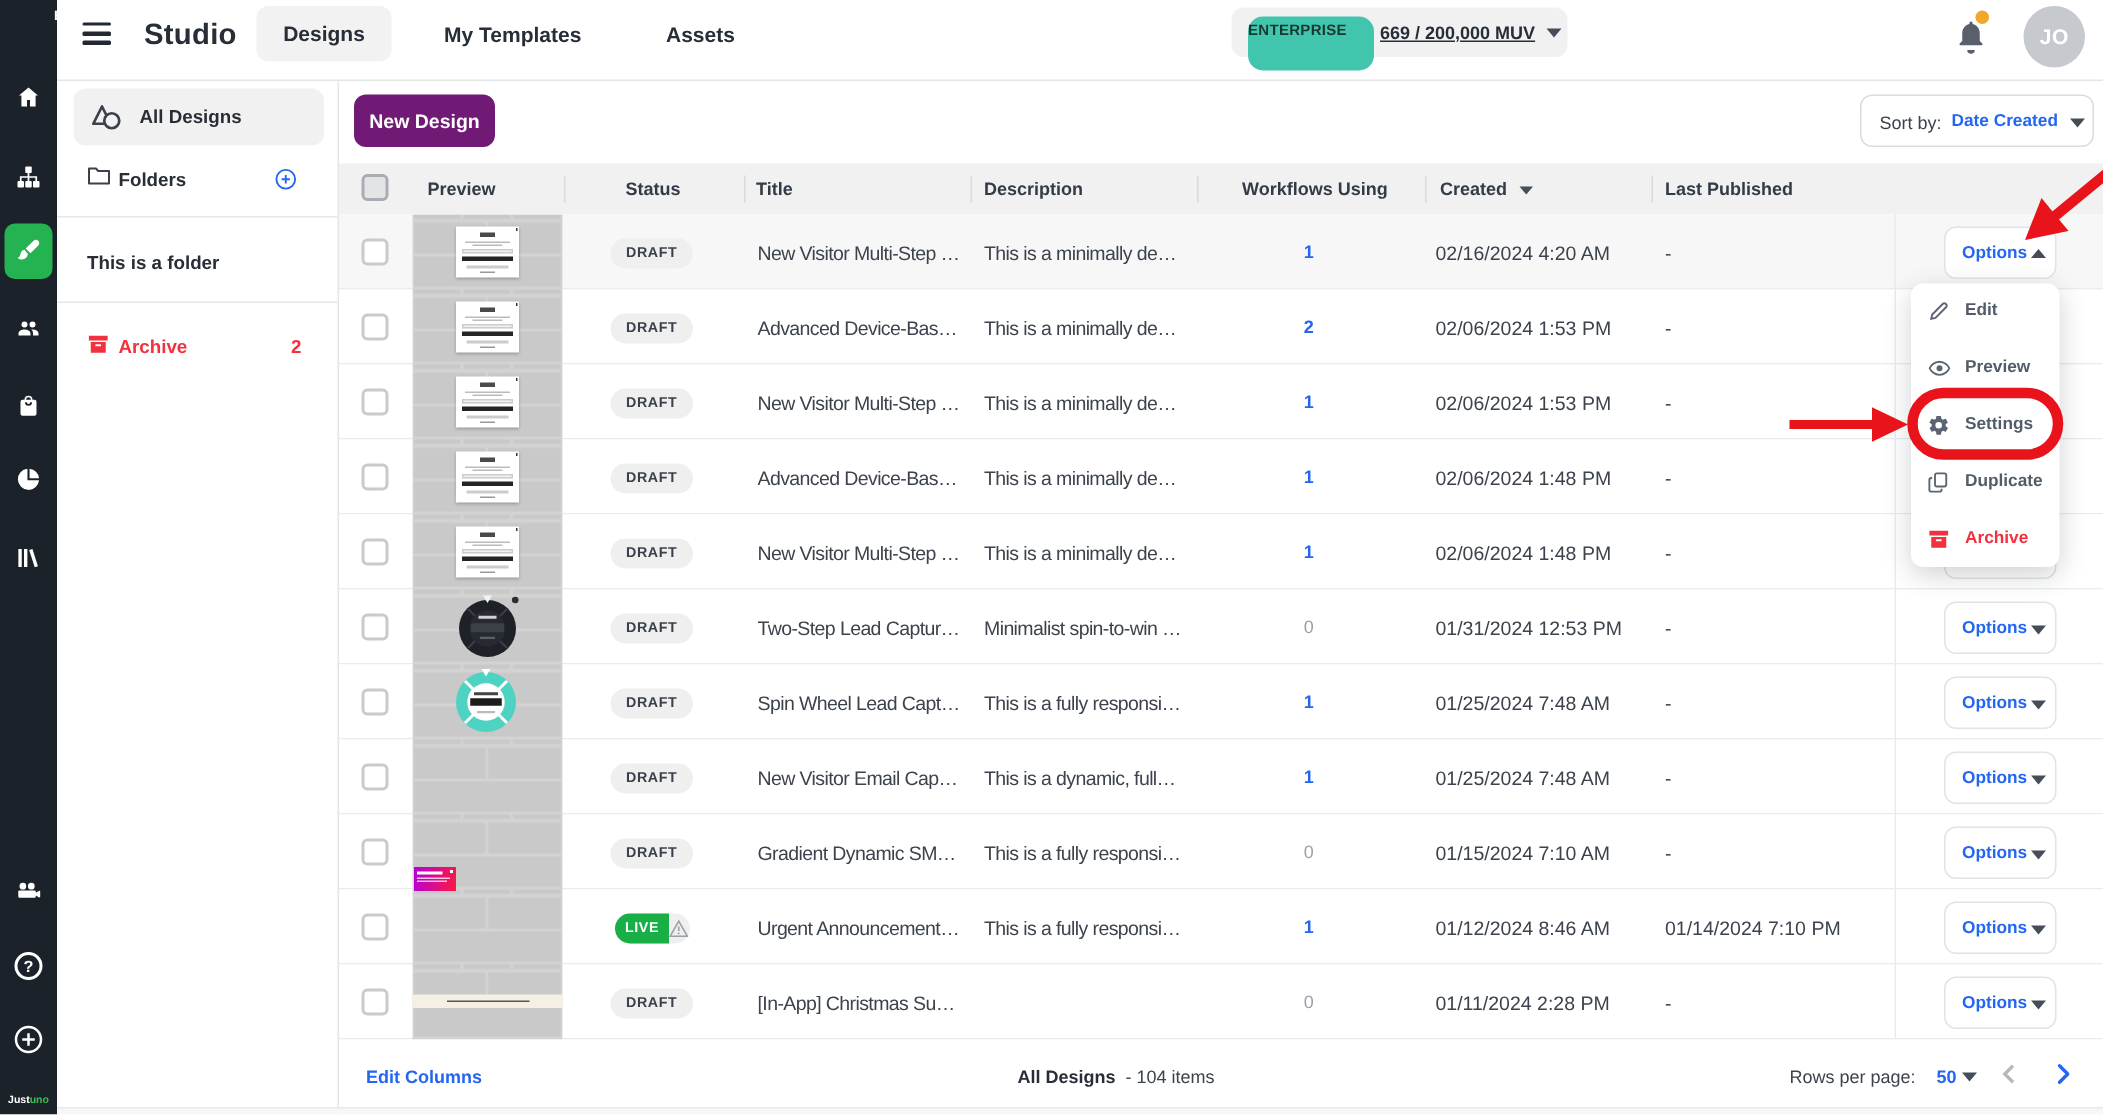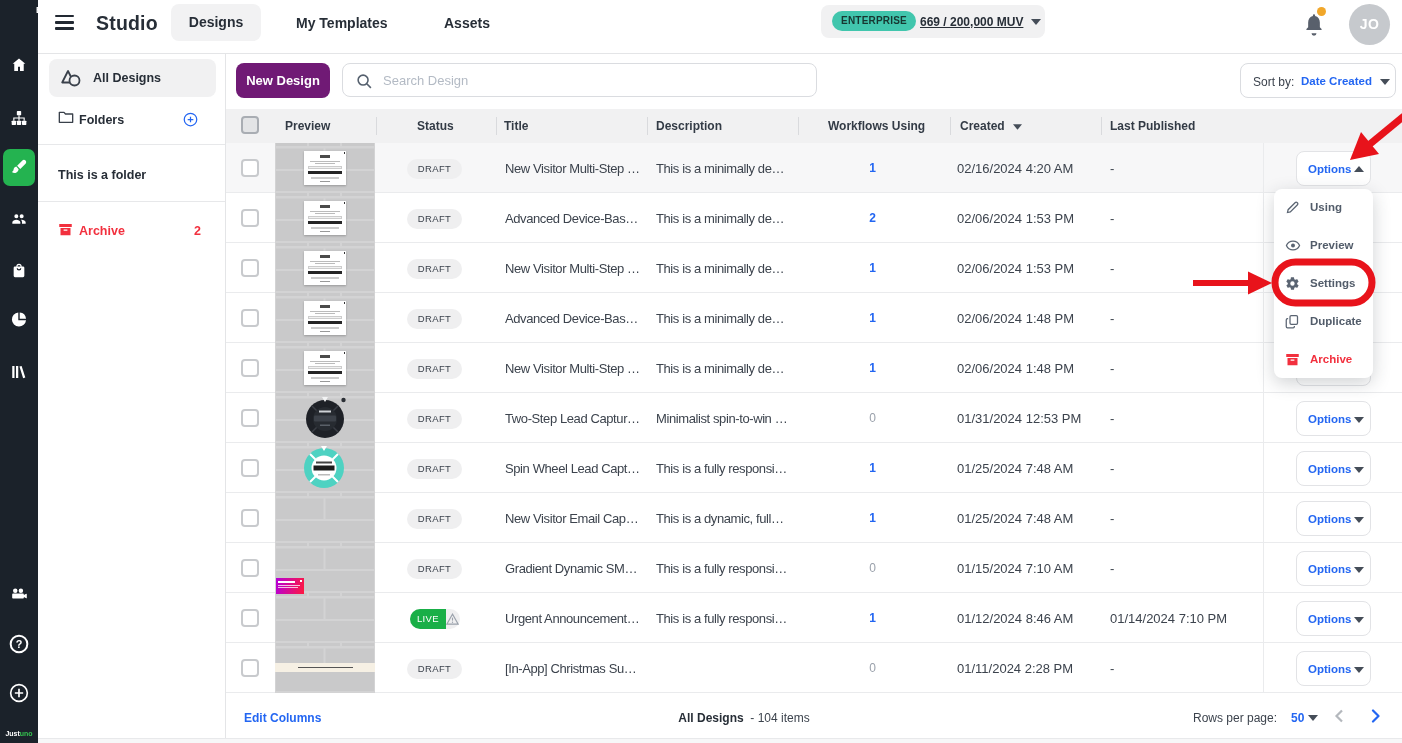--- a/index.html
+++ b/index.html
@@ -22,22 +22,22 @@
 
 #topbar { left:38px; top:0; width:1364px; height:54px; background:#fff;
   border-bottom:1px solid #e4e5e7; }
 #hamburger { left:55px; top:15px; width:19px; height:15px; }
 #hamburger div { height:2.4px; background:#222932; border-radius:1px; margin-bottom:3.8px; }
 #studioTitle { left:96px; top:12px; font-size:19.5px; font-weight:bold; color:#272e37; letter-spacing:.2px; }
 #tabDesigns { left:171px; top:4px; width:90px; height:37px; background:#f2f2f3; border-radius:8px;
   font-size:14px; font-weight:bold; color:#272e37; text-align:center; line-height:37px; }
 .tabplain { top:15px; font-size:14px; font-weight:bold; color:#272e37; }
 #muvBox { left:821px; top:5px; width:224px; height:33px; background:#f1f1f2; border-radius:8px; }
-#entPill { left:832px; top:11px; width:84px; height:20px; background:#41c6ad; border-radius:10px;
-  color:#173731; font-size:10px; font-weight:bold; text-align:center; line-height:20px; letter-spacing:.2px; }
+#entPill { left:832px; top:11px; width:84px; height:36px; background:#41c6ad; border-radius:10px;
+  color:#173731; font-size:10px; font-weight:bold; line-height:20px; letter-spacing:.2px; }
 #muvText { left:920px; top:14.5px; font-size:12px; font-weight:bold; color:#272e37;
   text-decoration:underline; }
 #muvCaret { left:1031px; top:19px; width:0; height:0; border-left:5px solid transparent;
   border-right:5px solid transparent; border-top:6px solid #454d58; }
 #orangePill { left:1056px; top:12px; width:215px; height:23px; background:#f1a72a; border-radius:12px;
   color:#503608; font-size:9.5px; font-weight:bold; text-align:center; line-height:23px; white-space:nowrap; overflow:hidden; }
 #bellWrap { left:1301px; top:12px; width:26px; height:26px; }
 #bellDot { left:1317px; top:7px; width:9px; height:9px; border-radius:50%; background:#f1a72a; }
 #avatar { left:1349px; top:4px; width:41px; height:41px; border-radius:50%; background:#c6c9cd;
   color:#fff; font-size:14px; font-weight:bold; text-align:center; line-height:41px; letter-spacing:.3px; }
@@ -70,21 +70,21 @@
 #thead { left:226px; top:109px; width:1176px; height:34px; background:#f1f1f2; }
 #thead .h { position:absolute; top:10px; font-size:12px; font-weight:bold; color:#333b46; }
 #thead .sep { position:absolute; top:8px; width:1px; height:18px; background:#d9dadd; }
 #theadCb { left:241px; top:116px; width:18px; height:18px; border:2px solid #a9adb3; border-radius:4px;
   background:#e3e4e6; }
 .row { left:226px; width:1176px; height:50px; border-bottom:1px solid #eaebed; background:#fff; }
 .row.hover { background:#f7f7f8; }
 .cb { position:absolute; left:15px; top:16px; width:18px; height:18px; border:2px solid #c8cacd;
   border-radius:4px; background:#fff; }
 .pill { position:absolute; left:181px; top:16px; width:55px; height:20px; background:#efeff0;
-  border-radius:10px; color:#3a414b; font-size:9.5px; font-weight:normal; text-align:center;
+  border-radius:10px; color:#3a414b; font-size:9.5px; font-weight:bold; text-align:center;
   line-height:20px; letter-spacing:.4px; }
 .title { position:absolute; left:279px; top:17.5px; font-size:13px; letter-spacing:-0.4px; color:#3c434d; white-space:nowrap;
   width:136px; overflow:hidden; text-overflow:ellipsis; }
 .desc  { position:absolute; left:430px; top:17.5px; font-size:13px; letter-spacing:-0.4px; color:#3c434d; white-space:nowrap;
   width:132px; overflow:hidden; text-overflow:ellipsis; }
 .wf { position:absolute; left:600px; width:93px; top:18px; font-size:12px; font-weight:bold;
   color:#2366f2; text-align:center; }
 .wf.zero { color:#9aa1ab; font-weight:normal; }
 .created { position:absolute; left:731px; top:18px; font-size:13px; color:#3c434d; }
 .lastpub { position:absolute; left:884px; top:18px; font-size:13px; color:#3c434d; }
@@ -213,27 +213,20 @@
 <div class="abs sdivider" style="top:201px"></div>
 <div id="archiveRow" class="abs">
   <svg width="15" height="15" viewBox="0 0 24 24" fill="#f2303e">
         <path d="M2 3h20v5H2zM4 9.5h16V21H4zm5 2.5v2h6v-2z"></path>
       </svg>
   <span>Archive</span>
 </div>
 <div class="abs" style="left:194px;top:224px;font-size:12.5px;font-weight:bold;color:#f2303e">2</div>
 
 <div id="newDesign" class="abs">New Design</div>
-<div id="searchBox" class="abs">
-  <svg style="position:absolute;left:13px;top:9px" width="17" height="17" viewBox="0 0 24 24">
-        <circle cx="10" cy="10" r="7" fill="none" stroke="#55606e" stroke-width="2.2"></circle>
-        <path d="M15.2 15.2 21 21" stroke="#55606e" stroke-width="2.2"></path>
-      </svg>
-  <span>Search Design</span>
-</div>
 <div id="sortBox" class="abs">
       <span class="lbl">Sort by:</span>
       <span class="val">Date Created</span>
       <span class="car"></span>
     </div>
 
 <div id="thead" class="abs">
   <span class="h" style="left:59px">Preview</span>
   <span class="h" style="left:191px">Status</span>
   <span class="h" style="left:278px">Title</span>
@@ -508,21 +501,21 @@
   <svg style="position:absolute;left:1145px;top:16px" width="10" height="14" viewBox="0 0 10 14">
         <path d="M2 1.5 7.5 7 2 12.5" fill="none" stroke="#2366f2" stroke-width="2.2" stroke-linecap="round" stroke-linejoin="round"></path>
       </svg>
 </div>
 
 <div id="dropdown" class="abs">
   <div class="item" style="top:0">
     <svg width="15" height="15" viewBox="0 0 24 24">
           <path d="M4 20l1-4.5L16.5 4a1.9 1.9 0 0 1 2.7 0l.8.8a1.9 1.9 0 0 1 0 2.7L8.5 19z" fill="none" stroke="#5a6472" stroke-width="2"></path>
         </svg>
-    <span>Using</span>
+    <span>Edit</span>
   </div>
   <div class="item" style="top:38px">
     <svg width="16" height="15" viewBox="0 0 24 24">
           <path d="M12 5C6.5 5 2.6 9.3 1.5 12 2.6 14.7 6.5 19 12 19s9.4-4.3 10.5-7C21.4 9.3 17.5 5 12 5z" fill="none" stroke="#5a6472" stroke-width="2"></path>
           <circle cx="12" cy="12" r="3.2" fill="#5a6472"></circle>
         </svg>
     <span>Preview</span>
   </div>
   <div class="item" style="top:76px">
     <svg width="15" height="15" viewBox="0 0 24 24" fill="#5a6472">

